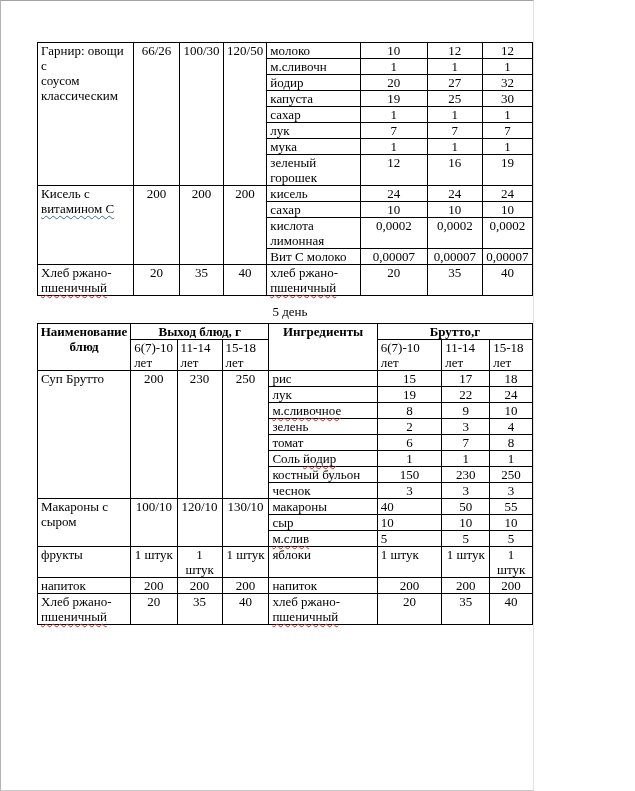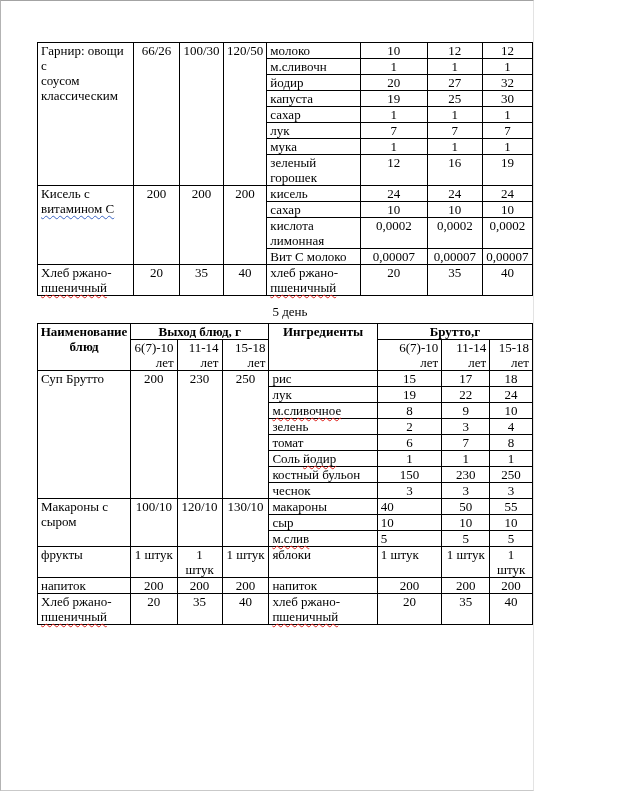--- a/index.html
+++ b/index.html
@@ -9,21 +9,21 @@
     border-top:1px solid #a3a3a3;border-left:1px solid #b3b3b3;
     border-bottom:1px solid #c9c9c9;border-right:1px solid #e3e3e3;
     padding:41px 0 0 36px;background:#fff;
   }
   table.menu{border-collapse:collapse;table-layout:fixed;}
   table.menu td,table.menu th{
     border:1px solid #000;vertical-align:top;padding:0 3px;line-height:15px;
     word-wrap:break-word;
   }
   th{font-weight:bold;text-align:center;}
-  td.subhead{text-align:right;font-weight:normal;}
+  td.subhead{text-align:left;font-weight:normal;}
   td.dish{text-align:left;}
   td.ing{text-align:left;}
   td.num{text-align:center;}
   td.num.left{text-align:left;}
   .day-heading{width:506px;text-align:center;font-weight:normal;line-height:15px;margin:8px 0 4px 0;}
   .sq{text-decoration-line:underline;text-decoration-style:wavy;text-decoration-thickness:1px;text-underline-offset:2px;text-decoration-skip-ink:none;}
   .sq-red{text-decoration-color:#e0201b;}
   .sq-blue{text-decoration-color:#3a64c4;}
 </style>
 </head>

